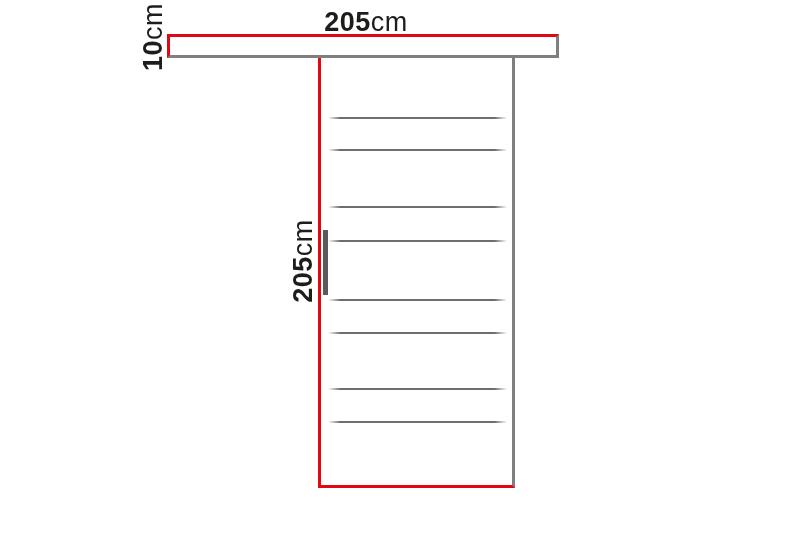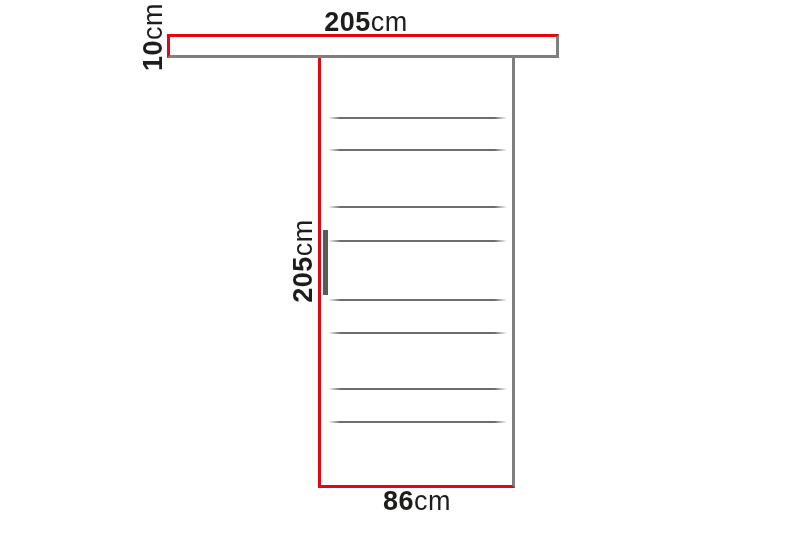--- a/index.html
+++ b/index.html
@@ -102,17 +102,14 @@
   </div>
 
   <div class="dim vert" style="left:153px; top:37px;">
     <span class="num">10</span><span class="unit">cm</span>
   </div>
 
   <div class="dim vert" style="left:303px; top:261px;">
     <span class="num">205</span><span class="unit">cm</span>
   </div>
 
-  <div class="dim" style="left:417px; top:501px;">
-    <span class="num">86</span><span class="unit">cm</span>
-  </div>
 
 </div>
 
 </body></html>

